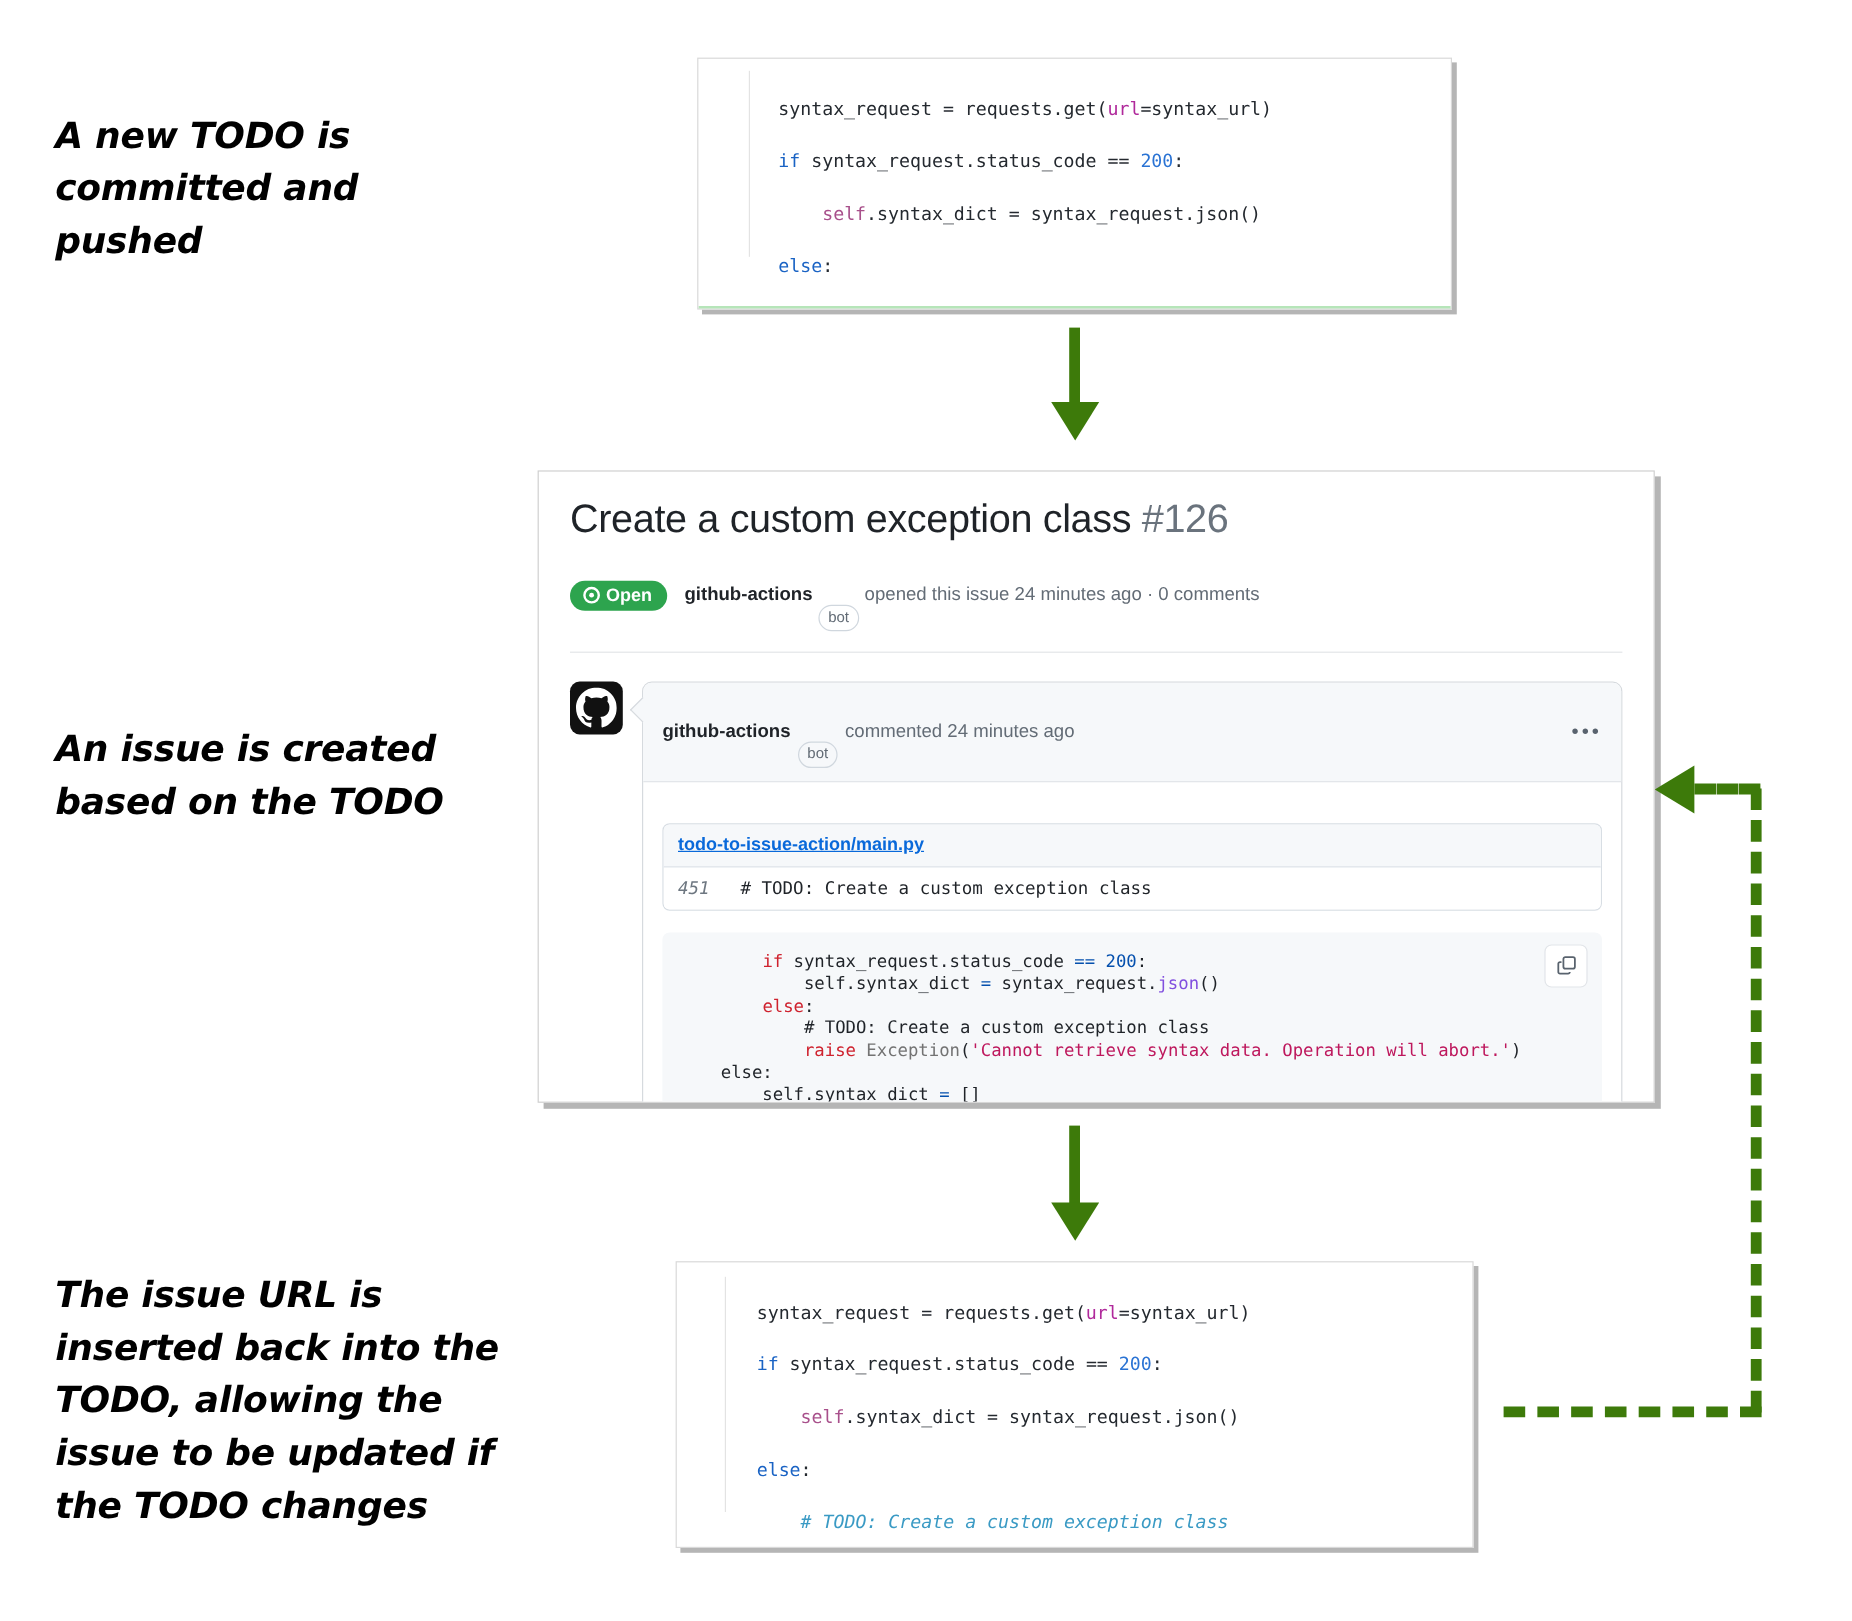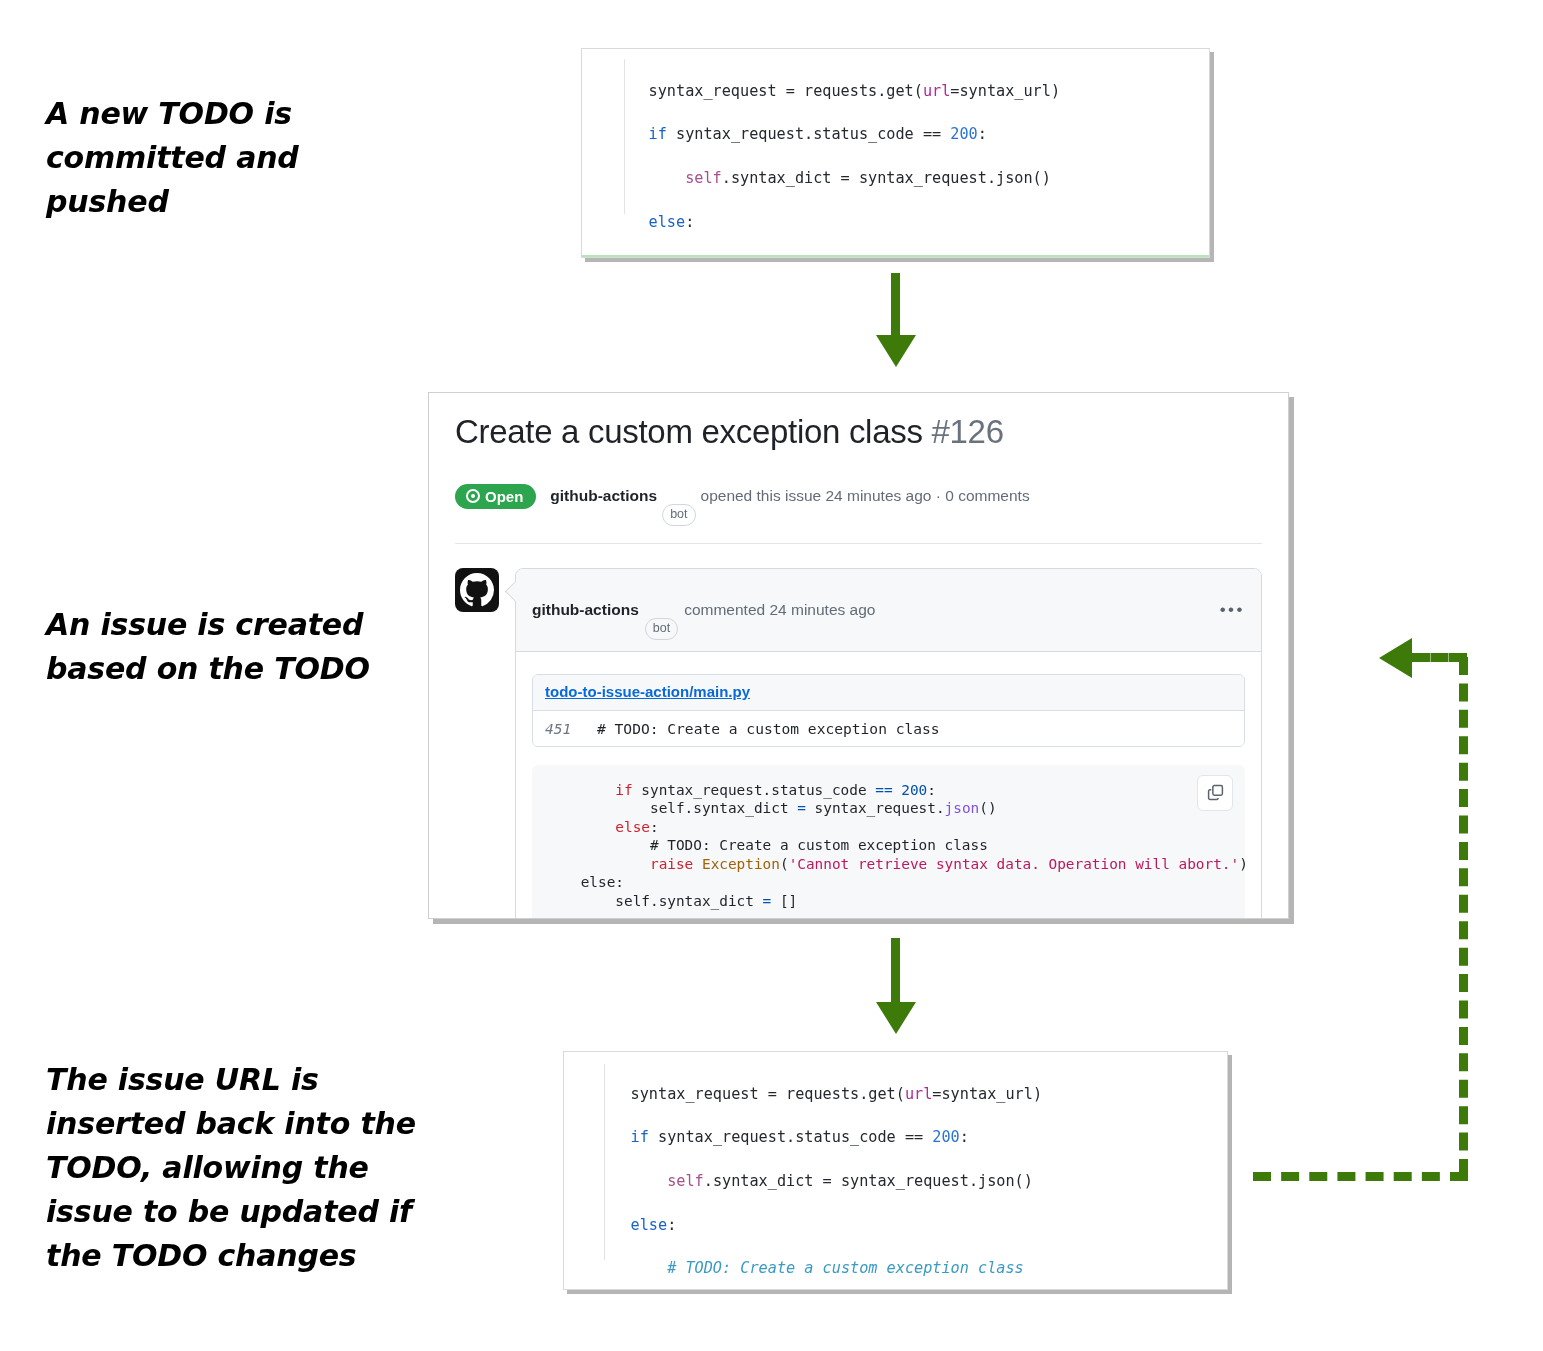--- a/index.html
+++ b/index.html
@@ -100,22 +100,22 @@
   }
   .dash-v {
     position: absolute;
     width: 0;
     border-left: 9px dashed #3d7a0a;
   }
 
   
   #issue-card {
     position: absolute;
-    left: 428px; top: 392px;
-    width: 861px; height: 527px;
+    left: 448px; top: 392px;
+    width: 931px; height: 527px;
     background: #ffffff;
     border: 1px solid #d0d0d0;
     box-shadow: 5px 5px 0 0 rgba(120,120,120,0.55);
     box-sizing: border-box;
     overflow: hidden;
   }
   .issue-head { padding: 18px 26px 0 26px; }
   .issue-title {
     font-size: 33px;
     font-weight: 400;
@@ -228,20 +228,21 @@
     font-size: 17px;
     line-height: 1;
   }
   .comment-body { padding: 22px 16px 10px 16px; }
 
   
   .snippet {
     border: 1px solid #d8dee4;
     border-radius: 6px;
     overflow: hidden;
+    margin-top: 12px;
   }
   .snippet-head {
     background: #f6f8fa;
     padding: 8px 12px 9px 12px;
     border-bottom: 1px solid #d8dee4;
   }
   .snippet-path {
     color: #0969da;
     font-size: 15px;
     font-weight: 600;
@@ -282,21 +283,21 @@
     color: #1f2328;
     white-space: pre;
     min-height: 136px;
   }
   .fence .f-kw   { color: #cf222e; }
   .fence .f-num  { color: #0550ae; }
   .fence .f-op   { color: #0550ae; }
   .fence .f-str  { color: #be185d; }
   .fence .f-fn   { color: #8250df; }
   .fence .f-com  { color: #1f2328; }
-  .fence .f-exc  { color: #a16207; }
+  .fence .f-exc  { color: #737373; }
   .copy-btn {
     position: absolute;
     right: 12px; top: 10px;
     width: 34px; height: 34px;
     border: 1px solid #e2e5e9;
     border-radius: 6px;
     background: #ffffff;
     display: flex; align-items: center; justify-content: center;
   }
   .reaction-row { padding: 10px 16px 14px 16px; }

